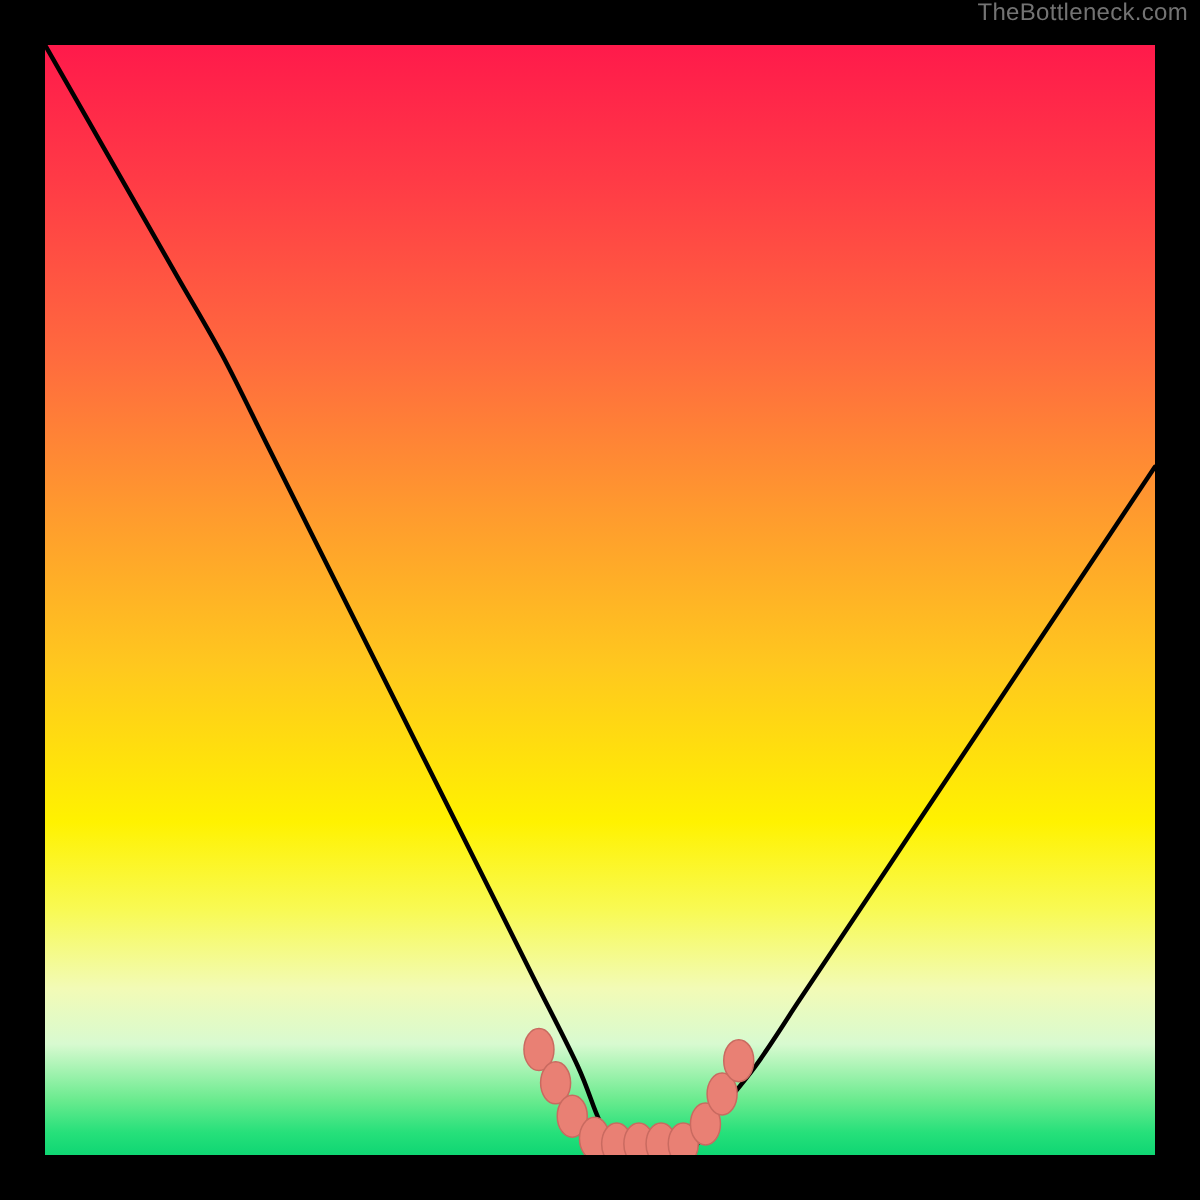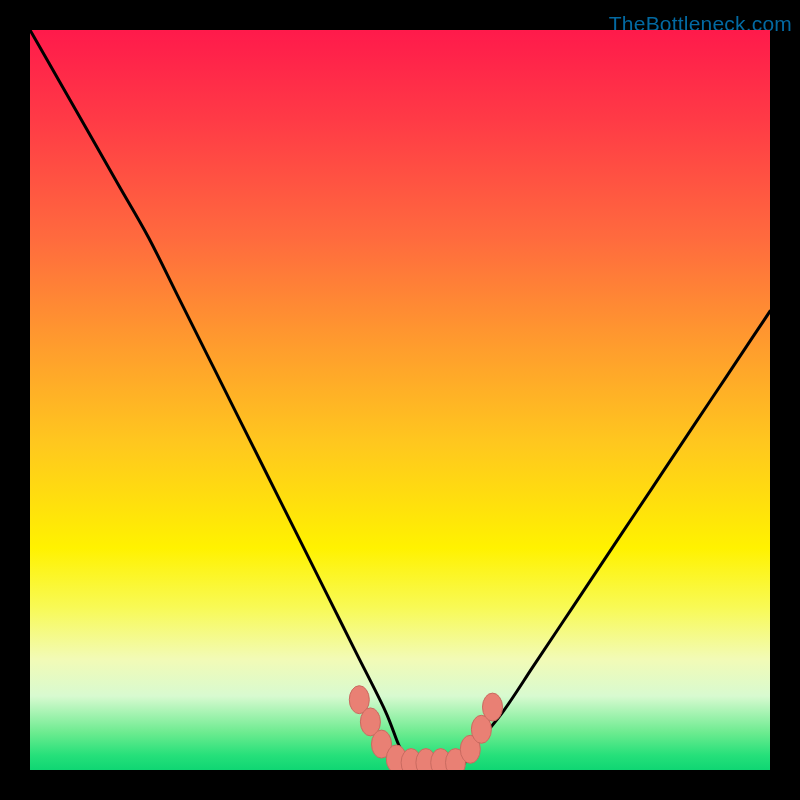--- a/index.html
+++ b/index.html
@@ -42,24 +42,24 @@
   }
   .plot-area svg {
     position: absolute;
     left: 0;
     top: 0;
     width: 740px;
     height: 740px;
   }
   .watermark {
     position: absolute;
-    top: 12px;
+    top: 0;
     right: 8px;
-    color: #0369a1;
-    font-size: 21px;
+    color: #737373;
+    font-size: 16px;
     font-weight: 400;
     letter-spacing: 0.2px;
     user-select: none;
   }
 </style>
 </head>
 <body>
 
 <div class="frame">
   <div class="watermark">TheBottleneck.com</div>

